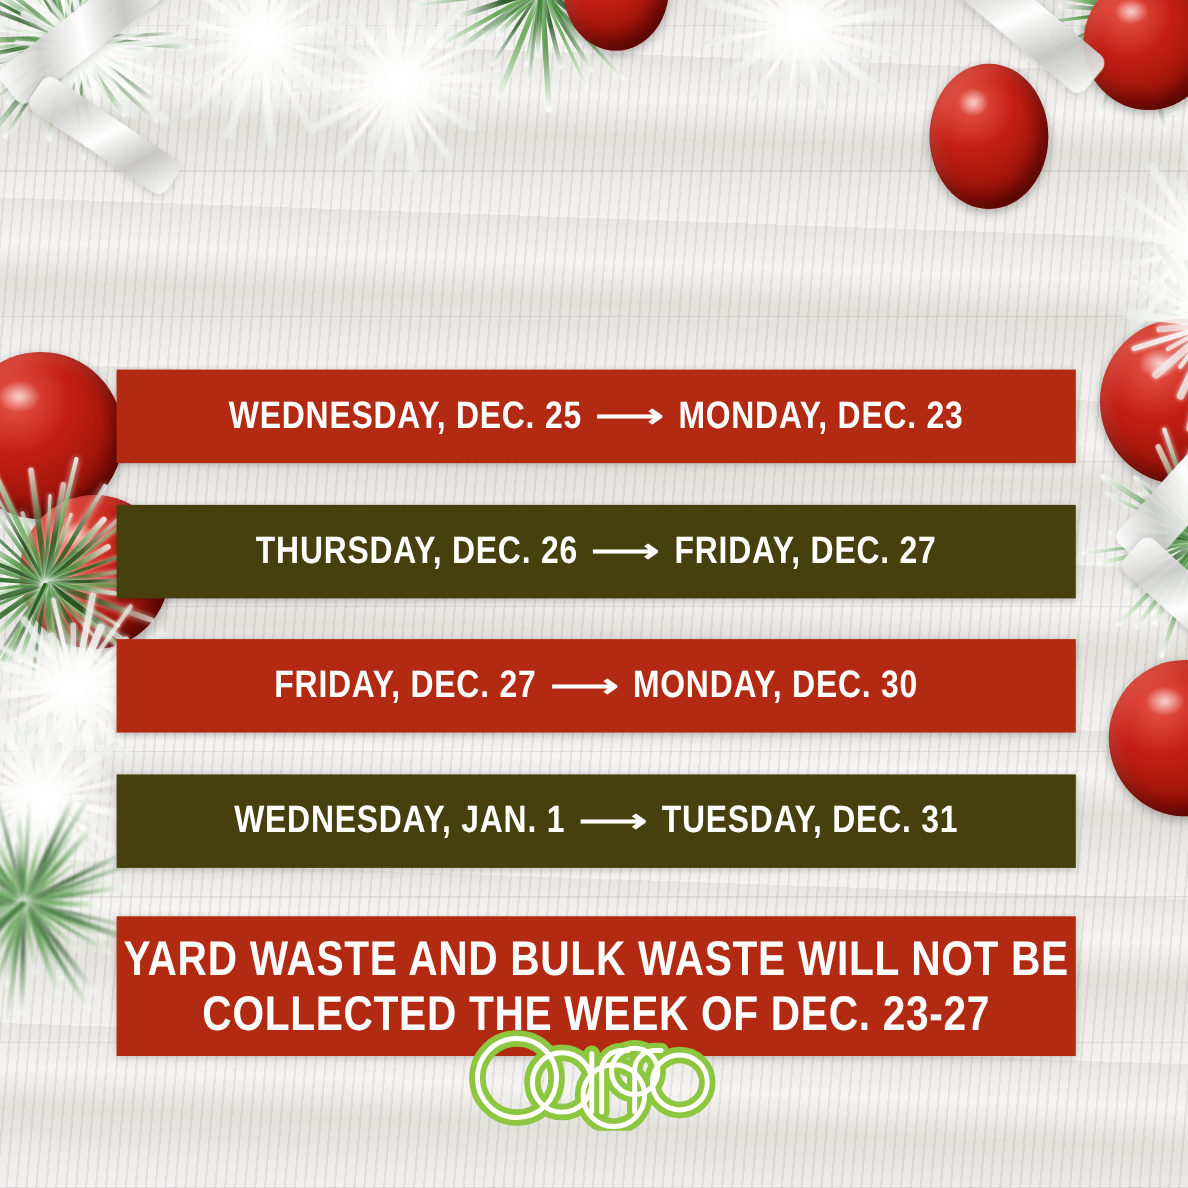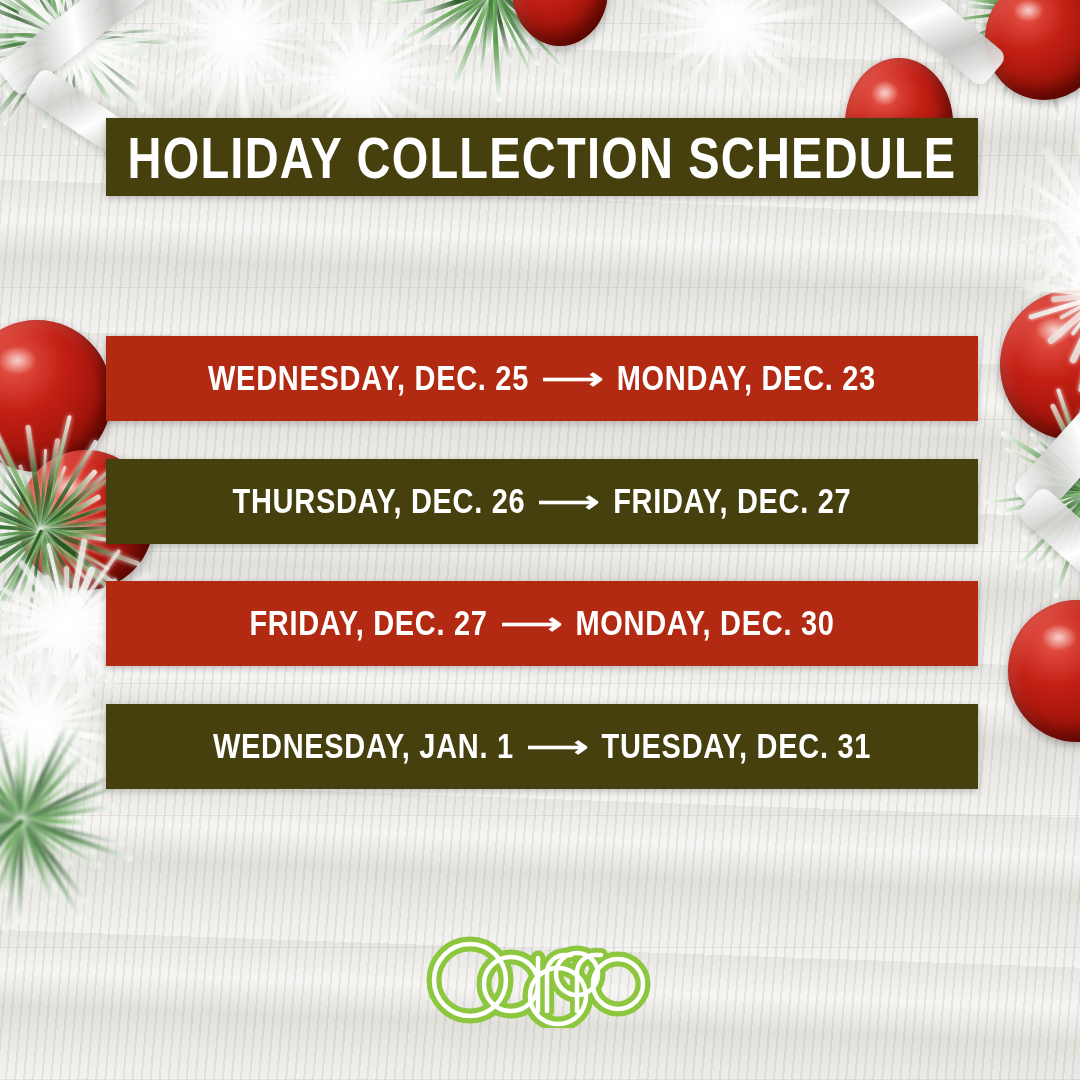--- a/index.html
+++ b/index.html
@@ -731,23 +731,20 @@
         <span class="needle" style="transform:rotate(378.8695652173913deg);height:90px;width:4px;background:linear-gradient(180deg,#3f8434 0%,#3f8434 45%,rgba(255,255,255,0.95) 100%);opacity:0.81;box-shadow:0 0 4.75px rgba(255,255,255,0.8);"></span>
         <span class="needle" style="transform:rotate(389.69565217391306deg);height:65px;width:5px;background:linear-gradient(180deg,#58a047 0%,#58a047 45%,rgba(255,255,255,0.95) 100%);opacity:0.87;box-shadow:0 0 6.166666666666667px rgba(255,255,255,0.8);"></span>
         <span class="needle" style="transform:rotate(400.5217391304348deg);height:102px;width:3px;background:linear-gradient(180deg,#23541f 0%,#23541f 45%,rgba(255,255,255,0.95) 100%);opacity:0.9299999999999999;box-shadow:0 0 3px rgba(255,255,255,0.8);"></span>
         <span class="needle" style="transform:rotate(411.3478260869565deg);height:77px;width:4px;background:linear-gradient(180deg,#4c9340 0%,#4c9340 45%,rgba(255,255,255,0.95) 100%);opacity:0.75;box-shadow:0 0 4.416666666666667px rgba(255,255,255,0.8);"></span>
         <span class="needle" style="transform:rotate(407.17391304347825deg);height:114px;width:5px;background:linear-gradient(180deg,#2f6b2a 0%,#2f6b2a 45%,rgba(255,255,255,0.95) 100%);opacity:0.81;box-shadow:0 0 5.833333333333333px rgba(255,255,255,0.8);"></span>
       </div>
   </div>
 
   <div class="bars">
 
-    <div class="bar bar-olive title-bar">
-      <span class="title-text">HOLIDAY COLLECTION SCHEDULE</span>
-    </div>
 
 
     <div class="bar bar-red row1">
       <div class="row-text">
         <span>WEDNESDAY, DEC. 25</span>
         <span class="row-arrow">⟶</span>
         <span>MONDAY, DEC. 23</span>
       </div>
     </div>
 
@@ -768,20 +765,24 @@
     </div>
 
     <div class="bar bar-olive row4">
       <div class="row-text">
         <span>WEDNESDAY, JAN. 1</span>
         <span class="row-arrow">⟶</span>
         <span>TUESDAY, DEC. 31</span>
       </div>
     </div>
 
+    <div class="bar bar-red notice-bar">
+      <span class="notice-line">YARD WASTE AND BULK WASTE WILL NOT BE</span>
+      <span class="notice-line">COLLECTED THE WEEK OF DEC. 23-27</span>
+    </div>
   </div>
 
   <div class="logo-wrap">
     <svg class="logo-mark" width="230" height="100" viewBox="0 0 230 100" aria-hidden="true">
       <g fill="none" stroke="#8dc63f" stroke-width="15" stroke-linecap="round">
 
         <circle cx="45" cy="52" r="36"></circle>
 
         <circle cx="86" cy="56" r="27"></circle>
         <path d="M113 30 L113 83" stroke-width="15"></path>

